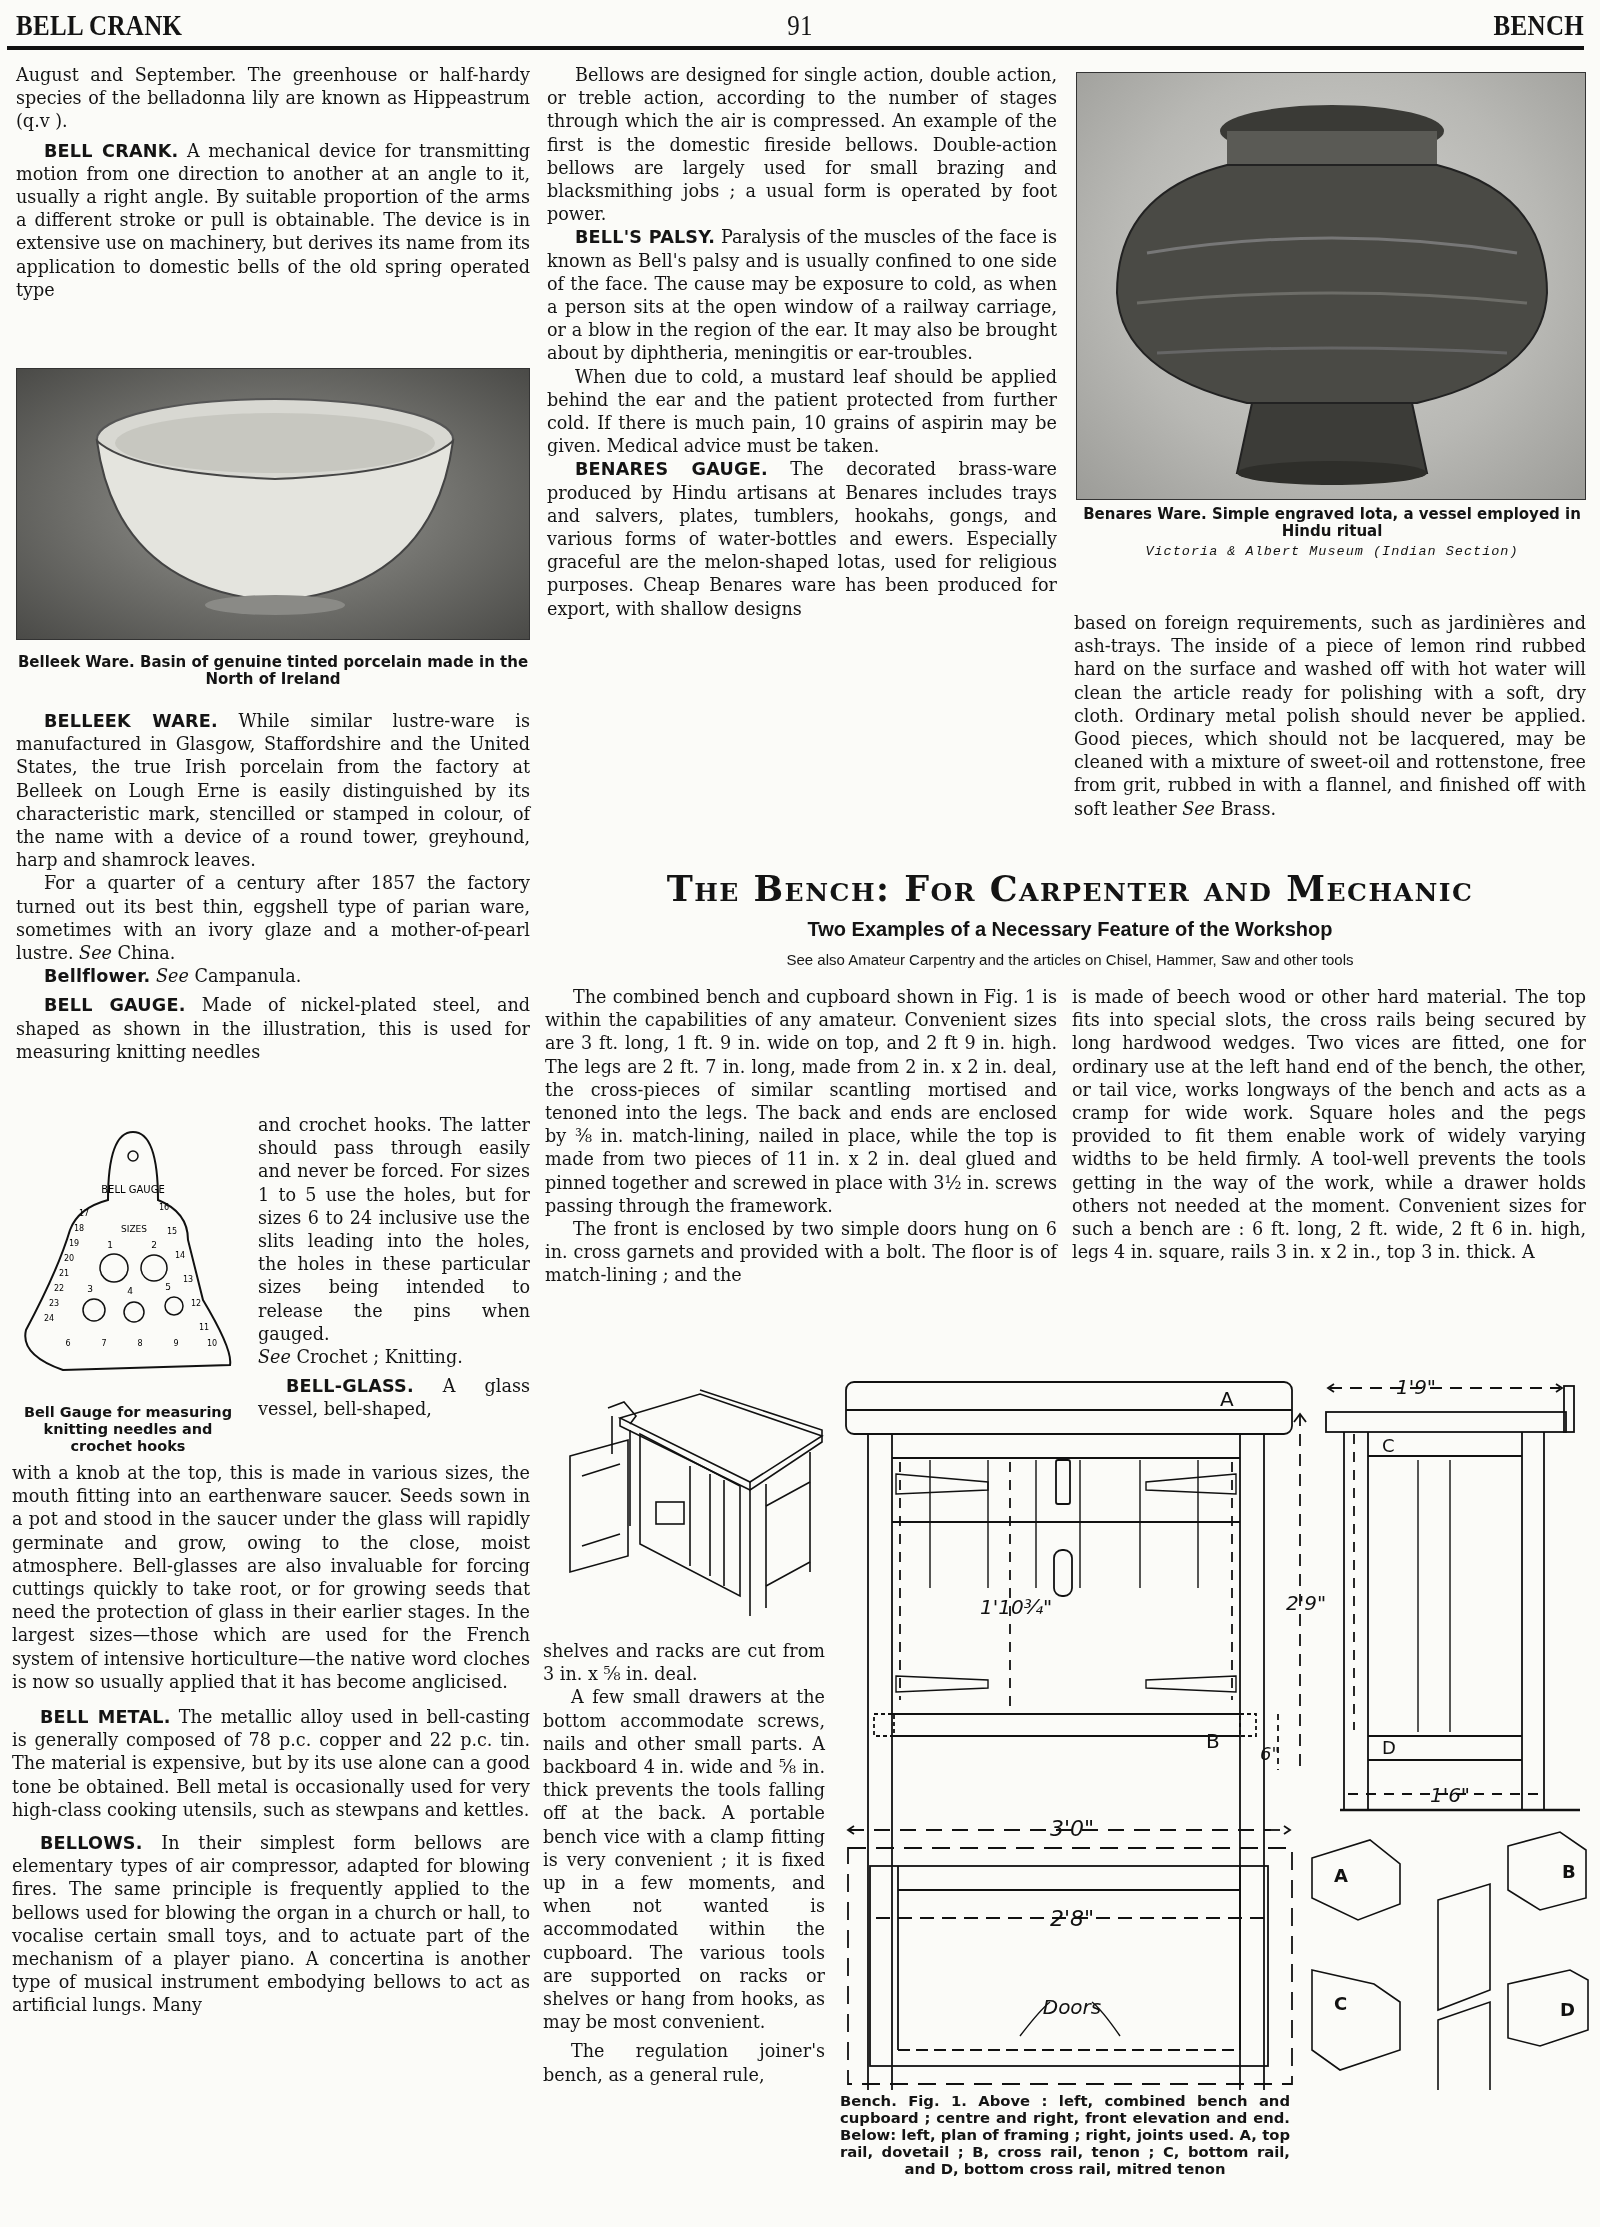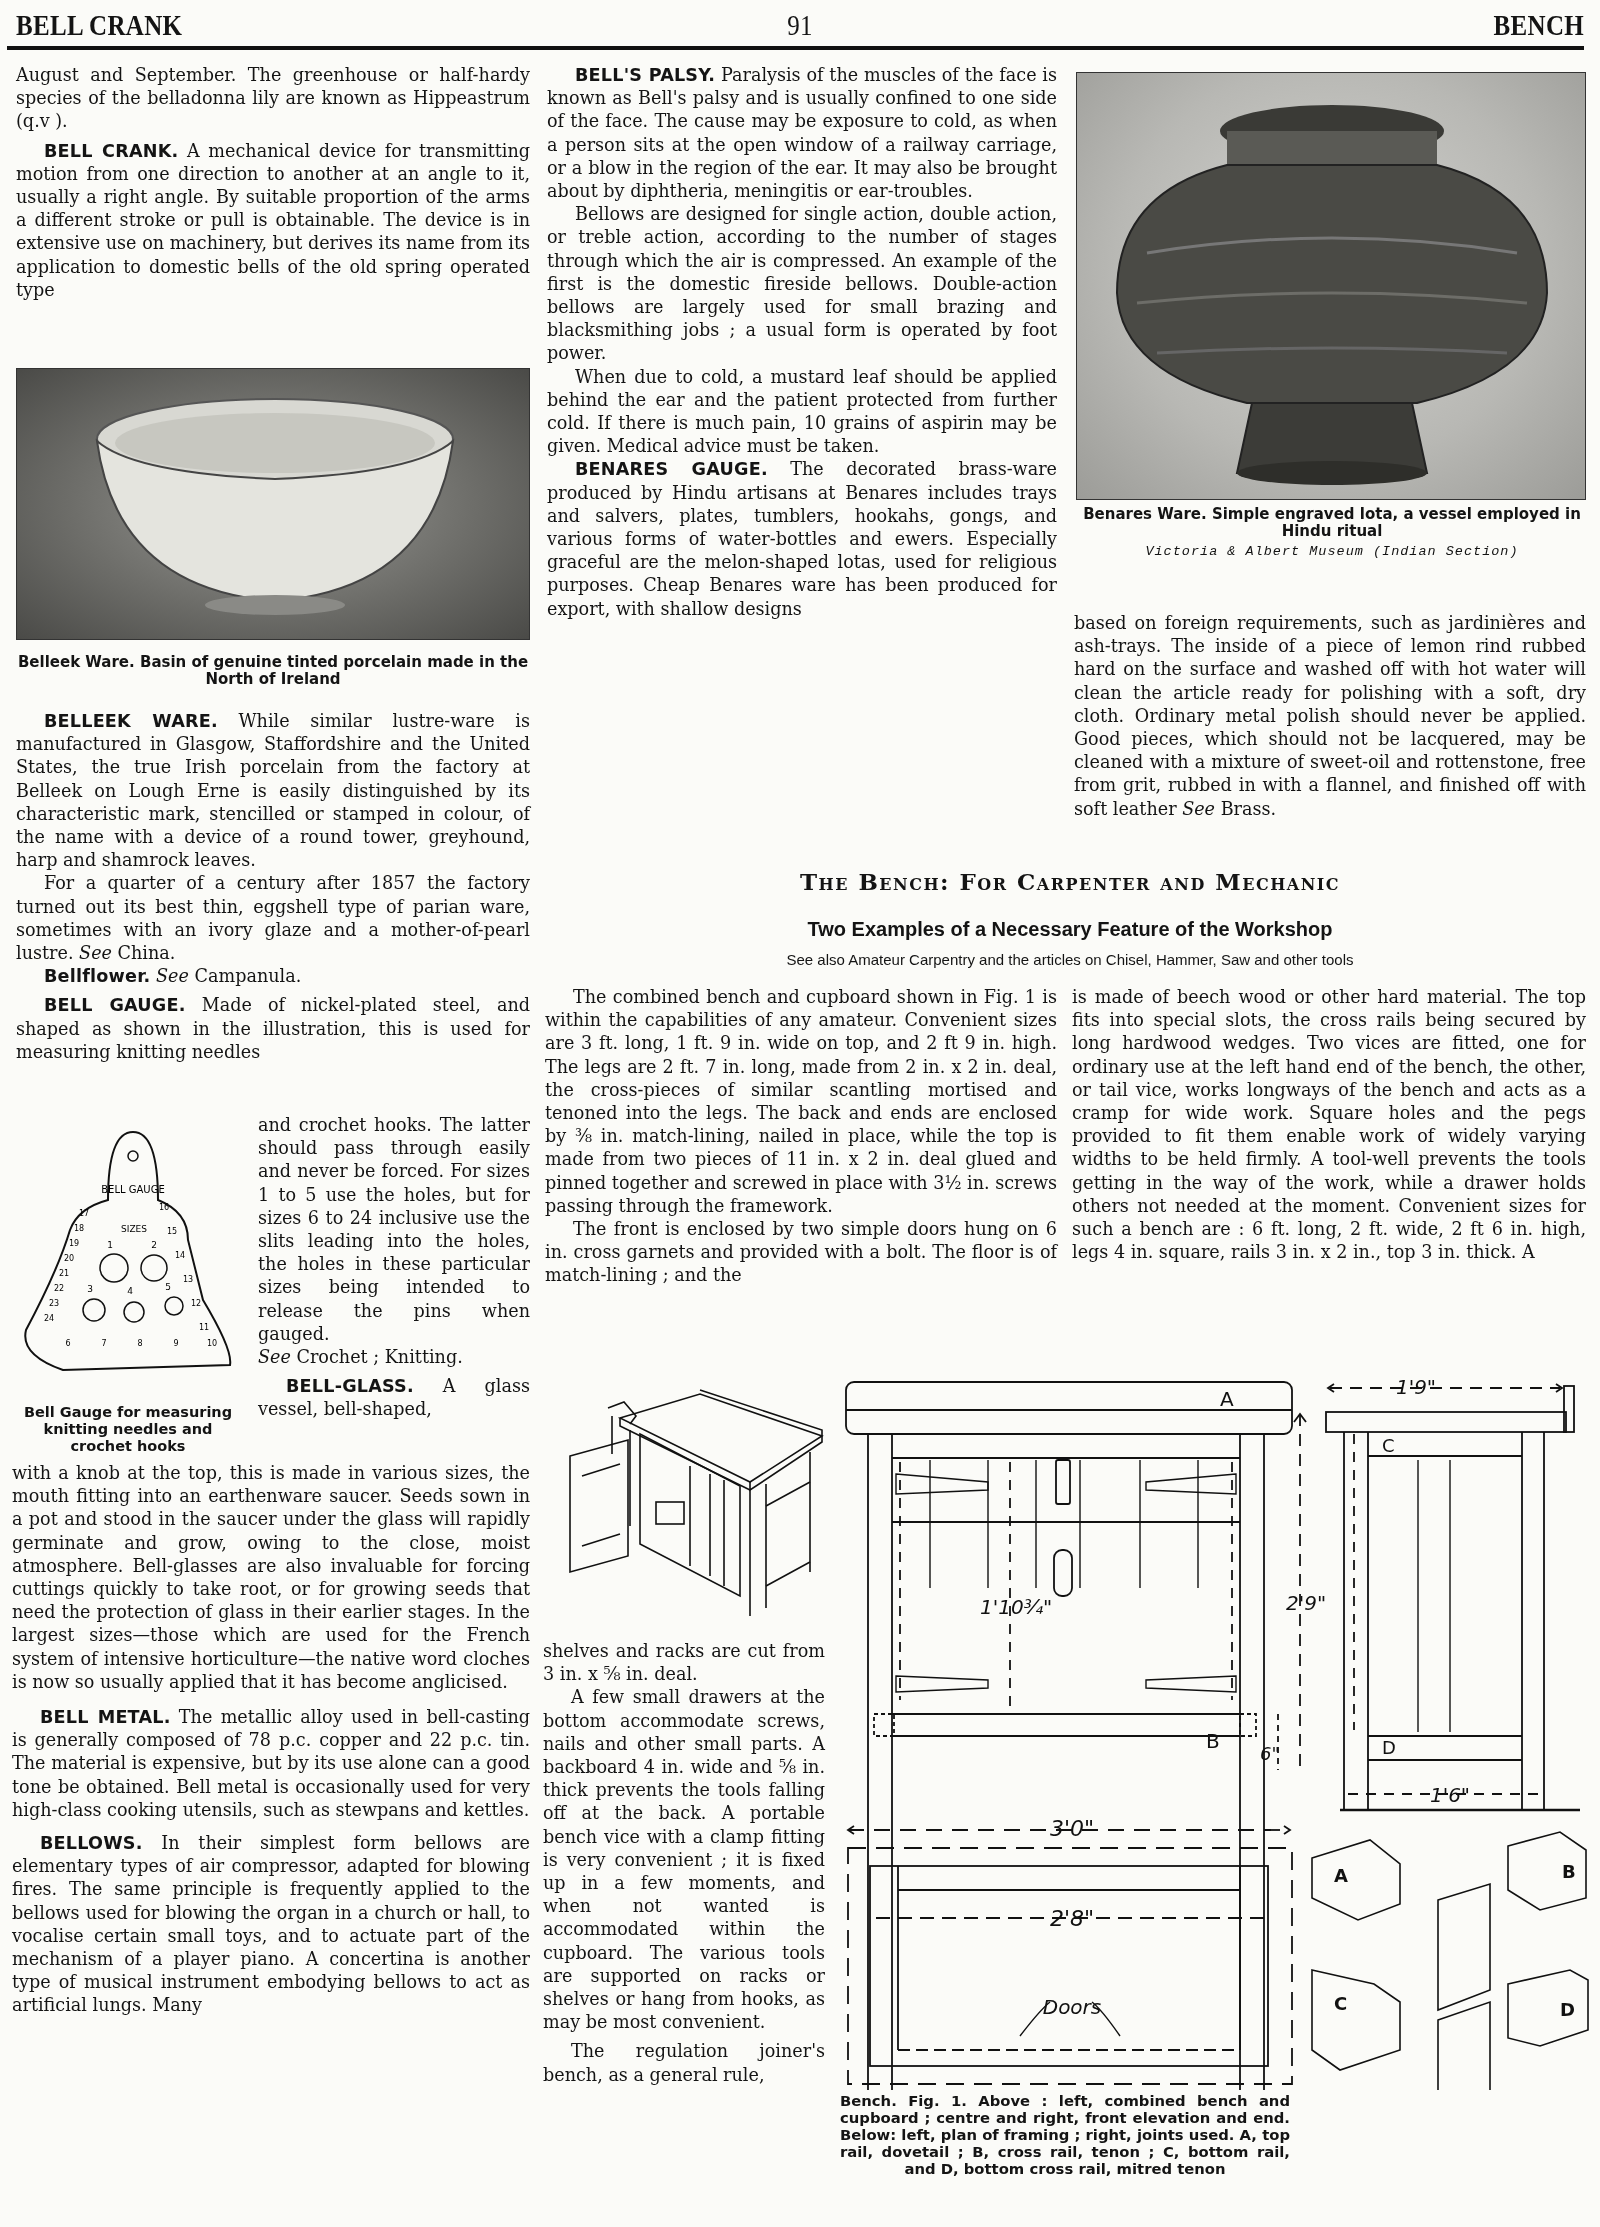--- a/index.html
+++ b/index.html
@@ -20,21 +20,21 @@
   .col p.gap { margin-top: 6px; }
   .hw { font-family: "DejaVu Sans", "Liberation Sans", sans-serif; font-weight: bold; letter-spacing: 0.2px; }
   .it { font-style: italic; }
 
   .photo { position: absolute; border: 1px solid #333; overflow: hidden; }
   .caption { position: absolute; text-align: center; font-family: "DejaVu Sans", "Liberation Sans", sans-serif;
     font-weight: bold; font-size: 15px; line-height: 17px; }
   .caption .credit { font-family: Liberation Mono, monospace; font-style: italic; font-weight: normal; font-size: 13.5px; letter-spacing: 1px; display: block; margin-top: 3px; }
 
   .section-title { position: absolute; left: 540px; width: 1060px; text-align: center;
-    font-family: "DejaVu Serif", "Liberation Serif", serif; font-weight: bold; font-size: 23px; letter-spacing: 1.5px; top: 868px; font-variant: small-caps; }
+    font-family: "DejaVu Serif", "Liberation Serif", serif; font-weight: bold; font-size: 35px; letter-spacing: 1.5px; top: 868px; font-variant: small-caps; }
   .section-sub { position: absolute; left: 540px; width: 1060px; text-align: center;
     font-family: "Liberation Sans", sans-serif; font-weight: bold; font-size: 20px; top: 918px; }
   .section-see { position: absolute; left: 540px; width: 1060px; text-align: center;
     font-family: "Liberation Sans", sans-serif; font-size: 15px; top: 951px; }
 
   svg text { font-family: "DejaVu Sans", sans-serif; }
 </style>
 </head>
 <body>
 
@@ -142,25 +142,25 @@
     <span class="hw">BELL METAL.</span>
     <span>The metallic alloy used in bell-casting is generally composed of 78 p.c. copper and 22 p.c. tin. The material is expensive, but by its use alone can a good tone be obtained. Bell metal is occasionally used for very high-class cooking utensils, such as stewpans and kettles.</span>
   </p>
   <p class="ind" style="margin-top:10px;">
     <span class="hw">BELLOWS.</span>
     <span>In their simplest form bellows are elementary types of air compressor, adapted for blowing fires. The same principle is frequently applied to the bellows used for blowing the organ in a church or hall, to vocalise certain small toys, and to actuate part of the mechanism of a player piano. A concertina is another type of musical instrument embodying bellows to act as artificial lungs. Many</span>
   </p>
 </div>
 
 <div class="col" style="left:547px; top:64px; width:510px;">
+  <p class="ind">Bellows are designed for single action, double action, or treble action, according to the number of stages through which the air is compressed. An example of the first is the domestic fireside bellows. Double-action bellows are largely used for small brazing and blacksmithing jobs ; a usual form is operated by foot power.</p>
   <p class="ind">
     <span class="hw">BELL'S PALSY.</span>
     <span>Paralysis of the muscles of the face is known as Bell's palsy and is usually confined to one side of the face. The cause may be exposure to cold, as when a person sits at the open window of a railway carriage, or a blow in the region of the ear. It may also be brought about by diphtheria, meningitis or ear-troubles.</span>
   </p>
-  <p class="ind">Bellows are designed for single action, double action, or treble action, according to the number of stages through which the air is compressed. An example of the first is the domestic fireside bellows. Double-action bellows are largely used for small brazing and blacksmithing jobs ; a usual form is operated by foot power.</p>
   <p class="ind">When due to cold, a mustard leaf should be applied behind the ear and the patient protected from further cold. If there is much pain, 10 grains of aspirin may be given. Medical advice must be taken.</p>
   <p class="ind">
     <span class="hw">BENARES GAUGE.</span>
     <span>The decorated brass-ware produced by Hindu artisans at Benares includes trays and salvers, plates, tumblers, hookahs, gongs, and various forms of water-bottles and ewers. Especially graceful are the melon-shaped lotas, used for religious purposes. Cheap Benares ware has been produced for export, with shallow designs</span>
   </p>
 </div>
 
 <div class="photo" style="left:1076px; top:72px; width:510px; height:428px; background: radial-gradient(ellipse at 50% 45%, #d4d4d0 0%, #b8b8b4 60%, #9c9c98 100%);">
   <svg width="510" height="428" viewBox="0 0 510 428">
     <ellipse cx="255" cy="58" rx="112" ry="26" fill="#3a3a36"></ellipse>

